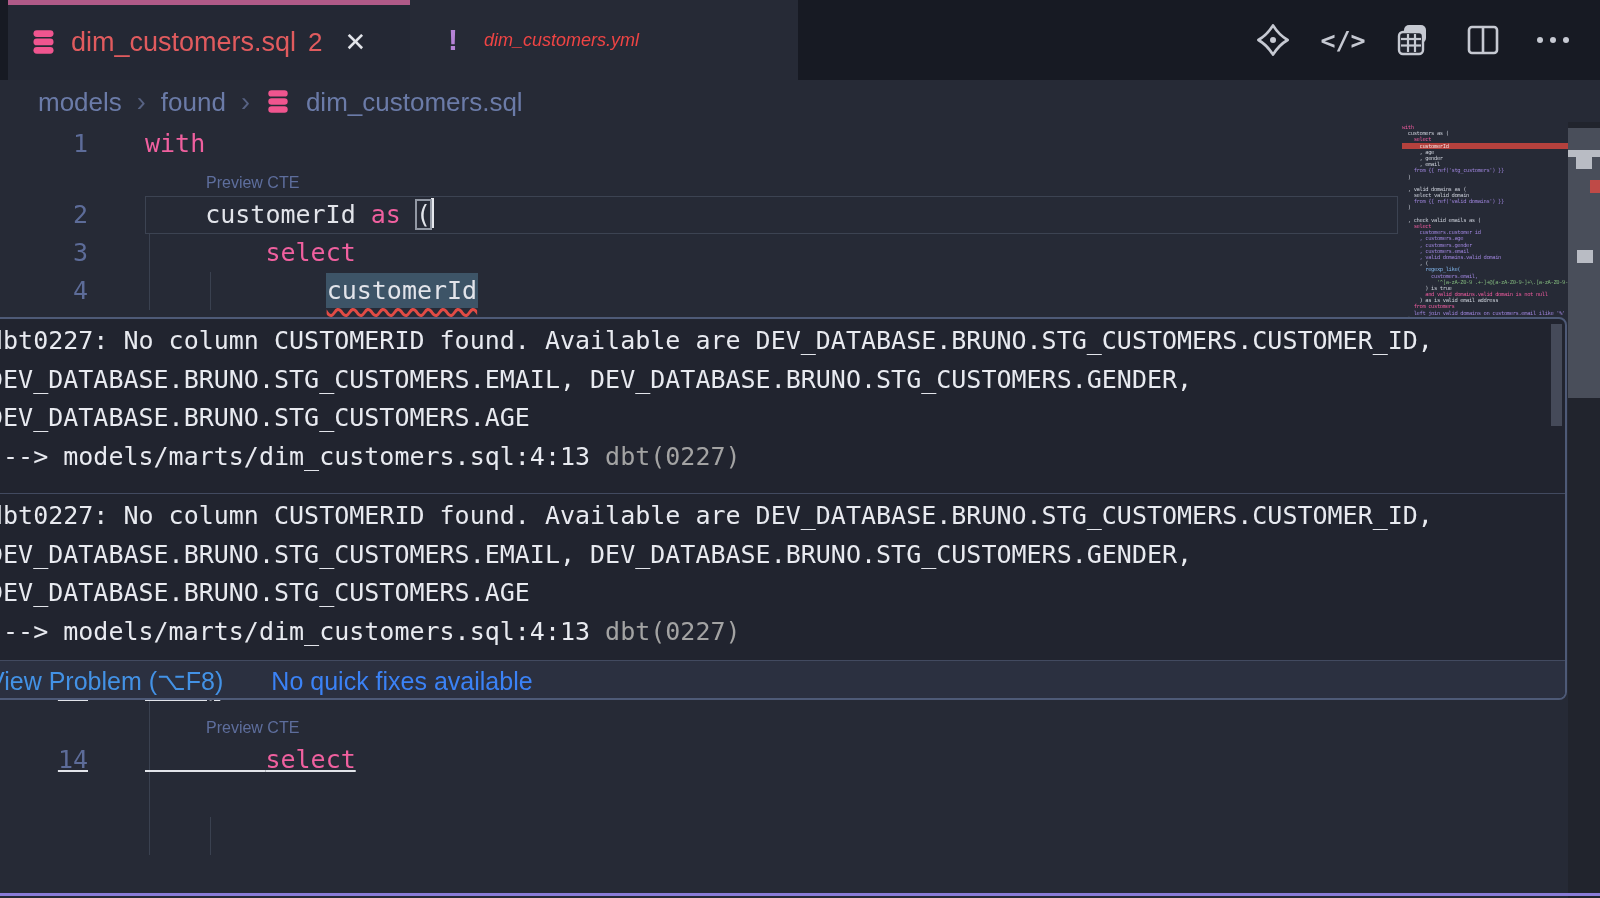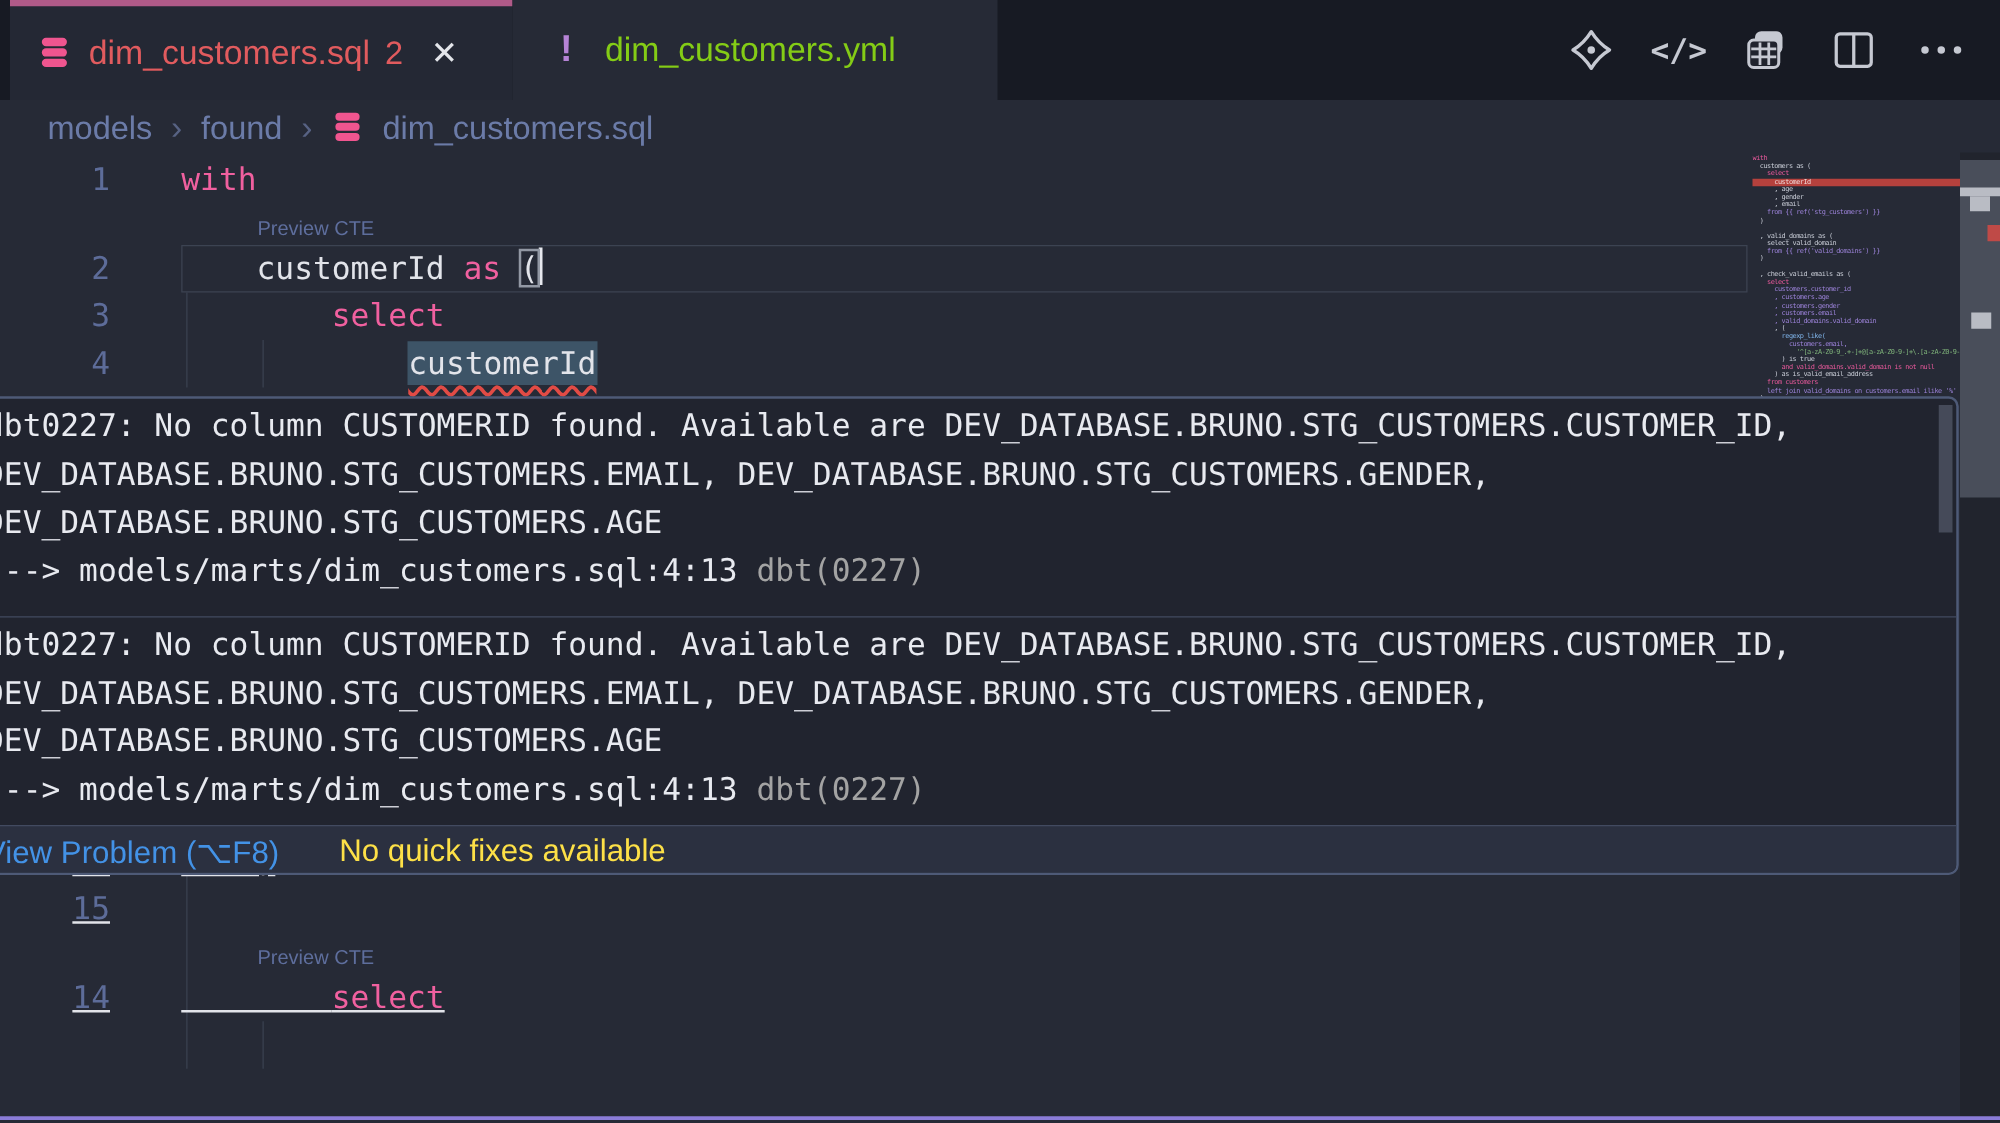--- a/index.html
+++ b/index.html
@@ -15,21 +15,21 @@
     display:flex;align-items:center;padding-left:22px;
   }
   .tab-label-sql{color:#e15b5e;font-size:27px;margin-left:14px;}
   .tab-badge{color:#e15b5e;font-size:26px;margin-left:12px;}
   .tab-close{color:#e3e5ea;font-size:26px;margin-left:22px;cursor:pointer;}
   .tab-preview{
     position:absolute;left:410px;top:0;width:388px;height:80px;background:#262a36;
     display:flex;align-items:center;padding-left:38px;box-sizing:border-box;
   }
   .tab-modified{color:#b683d6;font-size:30px;font-weight:bold;}
-  .tab-label-yml{color:#84cc16;font-size:27px;margin-left:26px;}
+  .tab-label-yml{color:#ef4444;font-size:18px;font-style:italic;margin-left:26px;}
   .editor-actions{
     position:absolute;right:28px;top:0;height:80px;display:flex;align-items:center;gap:32px;
   }
   .action-icon{width:38px;height:38px;display:flex;align-items:center;justify-content:center;cursor:pointer;}
   .action-icon svg{display:block;}
   .code-glyph{color:#c6c9d2;font-family:"DejaVu Sans Mono",monospace;font-size:25px;font-weight:bold;}
   .dots{display:flex;gap:7px;}
   .dots i{width:6px;height:6px;border-radius:50%;background:#c6c9d2;display:block;}
   
   .breadcrumb{
@@ -91,21 +91,21 @@
   .hline{height:38.5px;line-height:38.5px;white-space:pre;overflow:hidden;}
   .hloc{cursor:pointer;}
   .hsrc{color:#a3a3a3;}
   .hdivider{height:1px;background:#424a60;margin-top:17px;}
   .hstatus{
     margin-top:9px;height:41px;background:#2b3040;border-top:1px solid #424a60;
     box-sizing:content-box;display:flex;align-items:center;
     font-family:"Liberation Sans",sans-serif;font-size:25px;
   }
   .hstatus .view-problem{color:#4392e6;cursor:pointer;white-space:pre;}
-  .hstatus .no-fixes{color:#fde047;margin-left:48px;white-space:pre;}
+  .hstatus .no-fixes{color:#3b82f6;margin-left:48px;white-space:pre;}
   .hover-scroll{position:absolute;right:3px;top:5px;width:11px;height:102px;background:#454a59;cursor:pointer;}
   
   .bottom-line{position:absolute;left:0;top:893px;width:1600px;height:3px;background:#8a7cd8;}
 </style>
 </head>
 <body>
 
 <div class="tabbar">
   <div class="tab-active">
     <span class="db-icon">
@@ -181,21 +181,20 @@
     <div class="lens-row"><span class="codelens">Preview CTE</span></div>
     <div class="code-row current"><span class="lnum">2</span><span class="content"><span class="seg-plain">    customerId </span><span class="seg-kw">as</span><span class="seg-plain"> </span><span class="seg-bracket">(</span><span class="cursor"></span></span></div>
     <div class="code-row"><span class="lnum">3</span><span class="content"><span class="seg-plain">        </span><span class="seg-kw">select</span></span></div>
     <div class="code-row"><span class="lnum">4</span><span class="content"><span class="seg-plain">            </span><span class="seg-err">customerId</span></span></div>
   </div>
 
 <div class="code-area" id="code-bottom">
   <div class="guide" style="left:149px;top:0;height:185px;"></div>
   <div class="guide" style="left:210px;top:147px;height:38px;"></div>
 <div class="code-row"><span class="lnum">14</span><span class="content"><span class="seg-plain">    )</span></span></div>
-    <div class="code-row"><span class="lnum">15</span><span class="content"></span></div>
     <div class="lens-row"><span class="codelens">Preview CTE</span></div>
     <div class="code-row"><span class="lnum">14</span><span class="content"><span class="seg-plain">        </span><span class="seg-kw">select</span></span></div>
   </div>
 
 <div class="minimap" id="minimap">
     <div class="mm mm-kw">with</div>
     <div class="mm mm-plain">  customers as (</div>
     <div class="mm mm-kw">    select</div>
     <div class="mm mm-err">      customerId</div>
     <div class="mm mm-plain">      , age</div>

